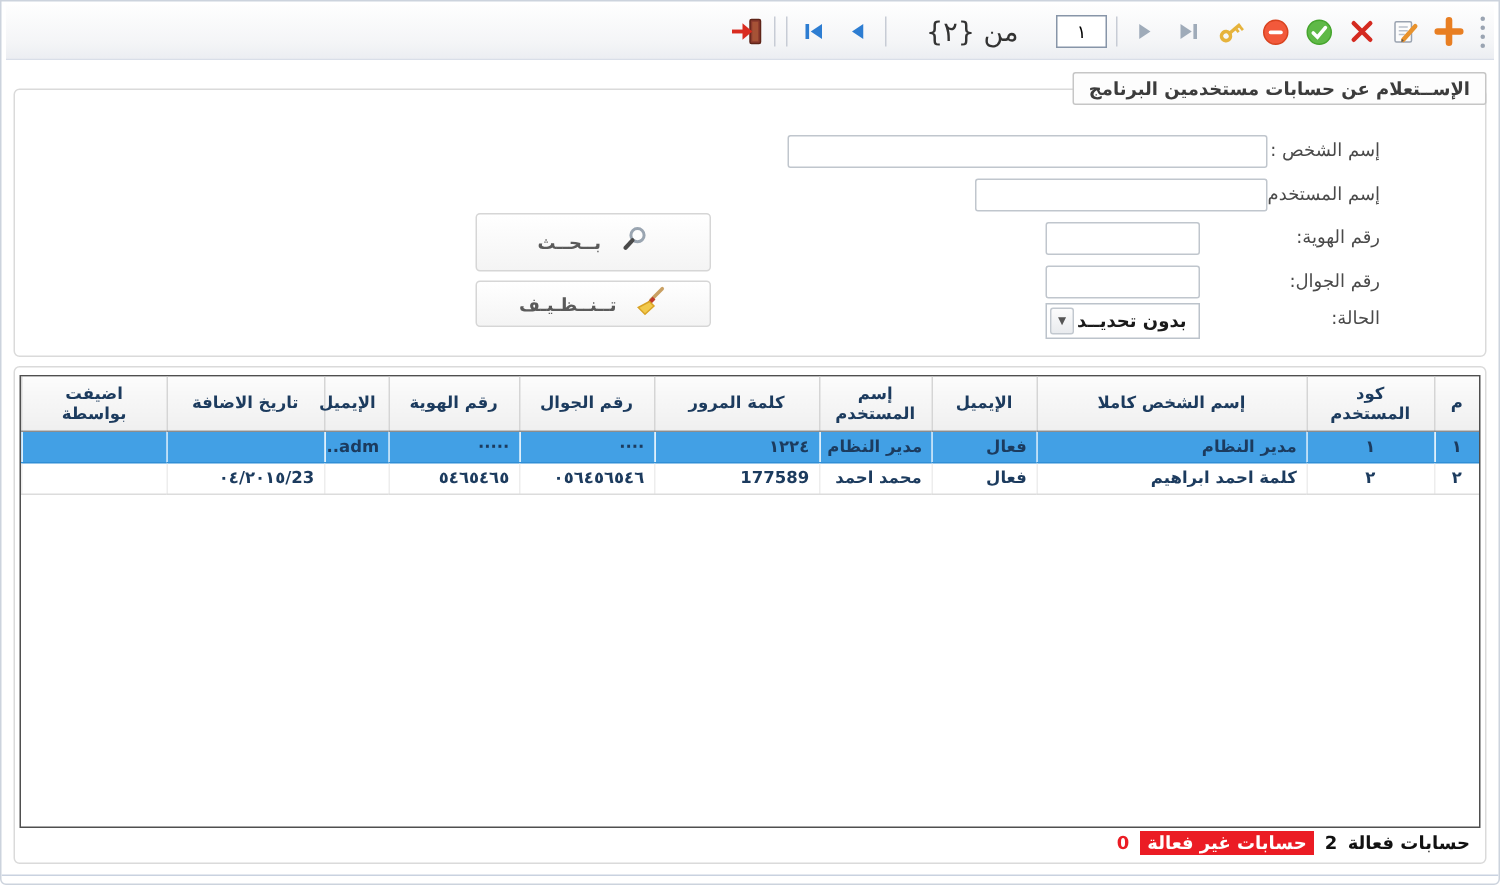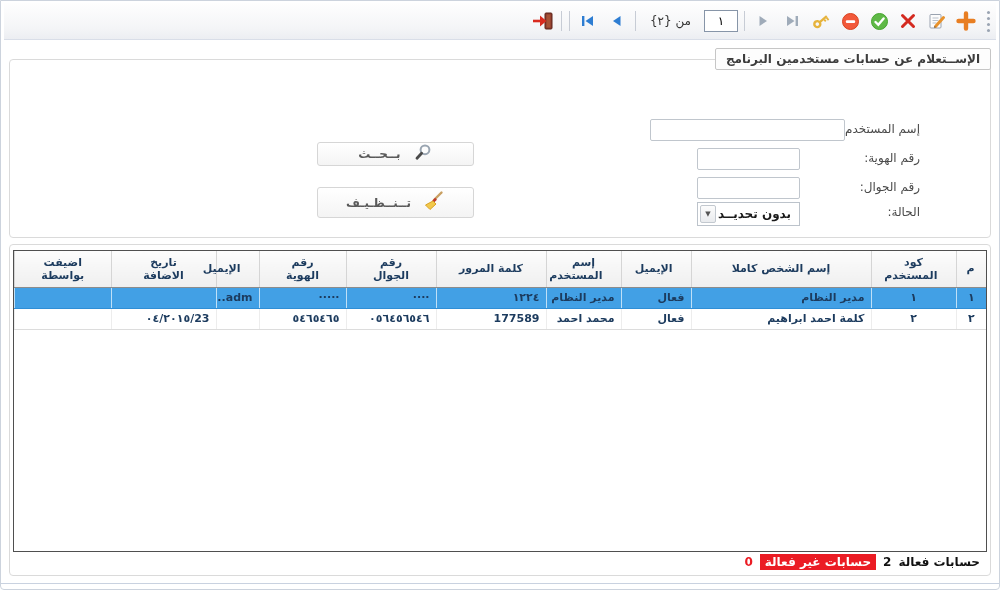--- a/index.html
+++ b/index.html
@@ -11,21 +11,21 @@
   
   .toolbar {
     position:absolute; top:2px; left:3px; right:3px; height:37px;
     background:linear-gradient(#fefefe,#f4f5f7 70%,#eceef2);
     border-bottom:1px solid #d9dee8;
     display:flex; align-items:center; justify-content:flex-end;
     gap:5px; padding:0 6px; direction:ltr;
   }
   .tbtn { display:flex; align-items:center; justify-content:center; width:24px; height:26px; cursor:pointer; }
   .tsep { width:1px; height:20px; background:#c7ccd5; margin:0 1px; }
-  .of-label { font-size:12px; color:#333; direction:rtl; margin:0 8px; }
+  .of-label { font-size:18px; color:#333; direction:rtl; margin:0 20px; }
   .rec-box {
     width:34px; height:22px; border:1px solid #8795a8; background:#fff;
     font-family:"DejaVu Sans", sans-serif; font-size:12px; text-align:center; direction:rtl;
   }
   .grip { display:flex; flex-direction:column; gap:3px; margin-left:4px; }
   .grip i { width:3px; height:3px; border-radius:50%; background:#9aa4b2; }
   
   .searchbox {
     position:absolute; top:58px; left:8px; width:982px; height:179px;
     border:1px solid #dadada; border-radius:4px; background:#fff;
@@ -66,21 +66,21 @@
   }
   .grid {
     position:absolute; top:5px; left:3px; right:3px; height:302px;
     border:1px solid #4f4f4f; background:#fff; overflow:hidden; direction:rtl;
   }
   table { width:100%; border-collapse:collapse; table-layout:fixed; }
   th {
     height:36px; background:linear-gradient(#fcfcfc,#efefef);
     border-left:1px solid #d5d5d5; border-bottom:1px solid #8c8c8c;
     font-size:11px; font-weight:bold; color:#1c3b5e; text-align:center;
-    padding:0 18px; vertical-align:middle;margin-top:16px;
+    padding:0 8px; vertical-align:middle;margin-top:16px;
   }
   td {
     height:21px; font-size:11px; font-weight:bold; color:#1c3b5e;
     border-left:1px solid #ededed; border-bottom:1px solid #dcdcdc;
     padding:0 6px; text-align:right; white-space:nowrap; overflow:hidden;
   }
   td.c { text-align:center; padding:0 2px; }
   tr.selected td { background:#42a0e5; border-bottom-color:#2f8ed6; border-left-color:#bfe0f7; }
   .statusbar {
     position:absolute; bottom:5px; right:10px; direction:rtl;
@@ -176,41 +176,45 @@
         <i></i>
         <i></i>
         <i></i>
         <i></i>
       </span>
   </div>
 
   <div class="searchbox">
     <div class="panel-title">الإســتعلام عن حسابات مستخدمين البرنامج</div>
 
+    <div class="frow" style="top:30px;">
+      <span class="flabel">إسم الشخص :</span>
+      <input class="finput" style="right: 145px; width: 320px;">
+    </div>
     <div class="frow" style="top:59px;">
       <span class="flabel">إسم المستخدم:</span>
       <input class="finput" style="right: 145px; width: 195px;">
     </div>
     <div class="frow" style="top:88px;">
       <span class="flabel">رقم الهوية:</span>
       <input class="finput" style="right: 190px; width: 103px;">
     </div>
     <div class="frow" style="top:117px;">
       <span class="flabel">رقم الجوال:</span>
       <input class="finput" style="right: 190px; width: 103px;">
     </div>
     <div class="frow" style="top:142px; height:26px;">
       <span class="flabel">الحالة:</span>
       <div class="combo" style="right:190px; width:103px;">
         <span class="combo-text">بدون تحديــد</span>
         <span class="combo-btn">▼</span>
       </div>
     </div>
 
-    <div class="bigbtn" style="top:82px; height:24px;">
+    <div class="bigbtn" style="top:82px; height:39px;">
       <span>بــحــث</span>
       <span>
         <svg width="20" height="20" viewBox="0 0 20 20">
           <circle cx="12" cy="6.8" r="4.4" fill="#fdfdfd" stroke="#9aa5b1" stroke-width="2"></circle>
           <path d="M8.6 10.2 L4 15.2" stroke="#4a4a4a" stroke-width="2.8" stroke-linecap="round"></path>
         </svg>
       </span>
     </div>
     <div class="bigbtn" style="top:127px; height:31px;">
       <span>تــنــظـيـف</span>

